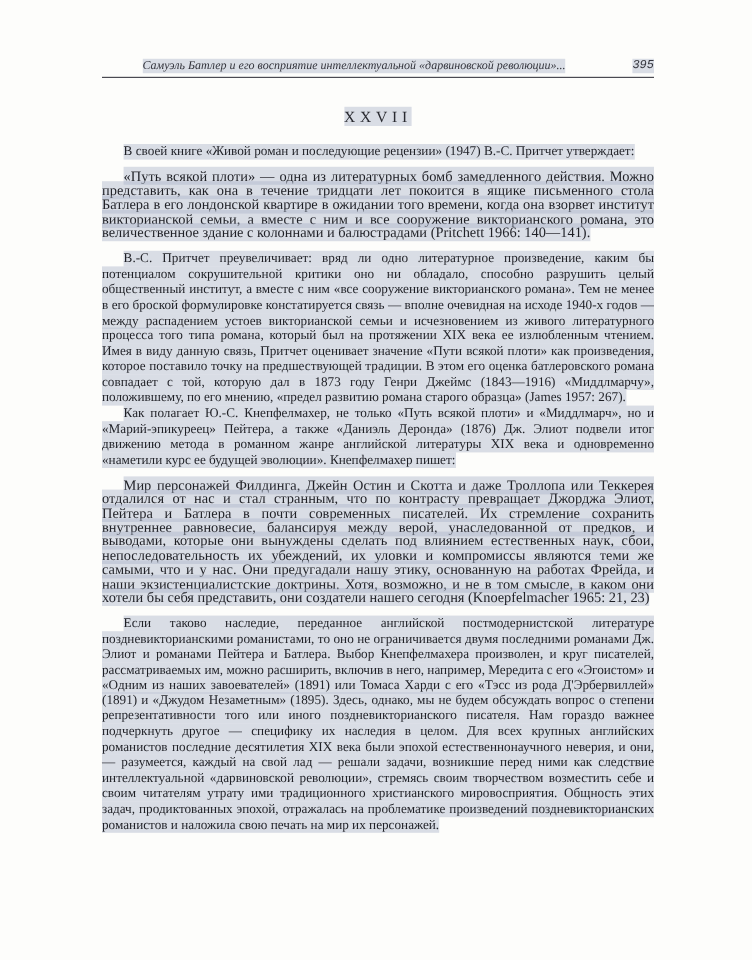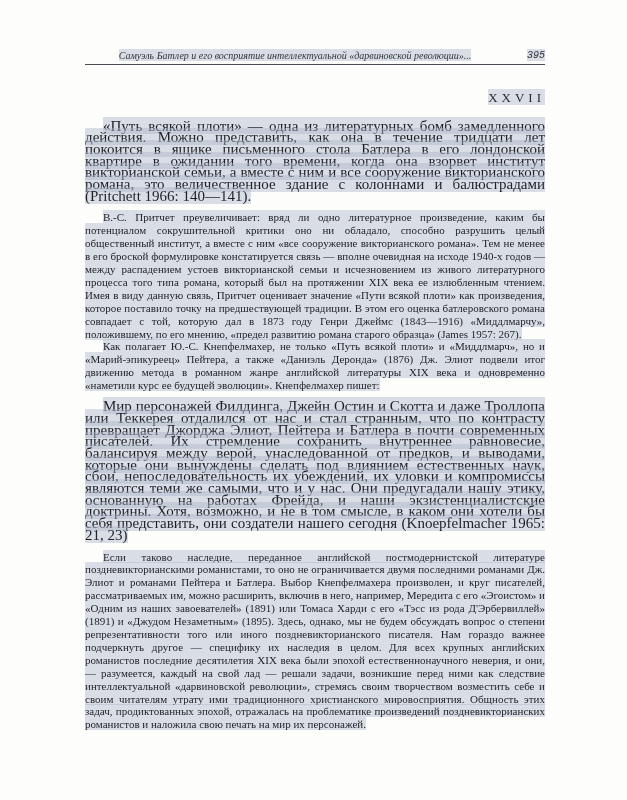--- a/index.html
+++ b/index.html
@@ -32,36 +32,36 @@
     top: 0;
     font-style: italic;
     font-family: Liberation Mono, monospace;
   }
   .header-rule {
     border: none;
     border-top: 1px solid #4a4a52;
     margin: 3px 0 0 0;
   }
   .chapter-heading {
-    text-align: right;
+    text-align: center;
     font-weight: normal;
     font-size: 13px;
     letter-spacing: 4px;
     color: #2a2b31;
     margin: 24px 0 15px 0;
   }
   .text-body p {
     font-size: 11px;
     line-height: 12.9px;
     text-align: justify;
     text-indent: 18px;
     color: #1f2026;
   }
   .text-body p.quote {
-    font-size: 15px;
+    font-size: 12px;
     line-height: 11.7px;
     margin: 9px 0;
   }
   .text-body p.gap-top {
   }
   .hl {
     background: rgba(172, 182, 202, 0.45);
     box-decoration-break: clone;
     -webkit-box-decoration-break: clone;
     padding: 0.5px 0;
@@ -76,20 +76,21 @@
     <span class="hl">Самуэль Батлер и его восприятие интеллектуальной «дарвиновской революции»...</span>
     <span class="page-number"><span class="hl">395</span></span>
   </header>
 
   <hr class="header-rule">
 
   <h2 class="chapter-heading"><span class="hl">XXVII</span></h2>
 
   <div class="text-body">
 
+    <p class="body"><span class="hl">В своей книге «Живой роман и последующие рецензии» (1947) В.-С. Притчет утверждает:</span></p>
 
     <p class="quote"><span class="hl">«Путь всякой плоти» — одна из литературных бомб замедленного действия. Можно представить, как она в течение тридцати лет покоится в ящике письменного стола Батлера в его лондонской квартире в ожидании того времени, когда она взорвет институт викторианской семьи, а вместе с ним и все сооружение викторианского романа, это величественное здание с колоннами и балюстрадами (Pritchett 1966: 140—141).</span></p>
 
     <p class="body"><span class="hl">В.-С. Притчет преувеличивает: вряд ли одно литературное произведение, каким бы потенциалом сокрушительной критики оно ни обладало, способно разрушить целый общественный институт, а вместе с ним «все сооружение викторианского романа». Тем не менее в его броской формулировке констатируется связь — вполне очевидная на исходе 1940-х годов — между распадением устоев викторианской семьи и исчезновением из живого литературного процесса того типа романа, который был на протяжении XIX века ее излюбленным чтением. Имея в виду данную связь, Притчет оценивает значение «Пути всякой плоти» как произведения, которое поставило точку на предшествующей традиции. В этом его оценка батлеровского романа совпадает с той, которую дал в 1873 году Генри Джеймс (1843—1916) «Миддлмарчу», положившему, по его мнению, «предел развитию романа старого образца» (James 1957: 267).</span></p>
 
     <p class="body"><span class="hl">Как полагает Ю.-С. Кнепфелмахер, не только «Путь всякой плоти» и «Миддлмарч», но и «Марий-эпикуреец» Пейтера, а также «Даниэль Деронда» (1876) Дж. Элиот подвели итог движению метода в романном жанре английской литературы XIX века и одновременно «наметили курс ее будущей эволюции». Кнепфелмахер пишет:</span></p>
 
     <p class="quote"><span class="hl">Мир персонажей Филдинга, Джейн Остин и Скотта и даже Троллопа или Теккерея отдалился от нас и стал странным, что по контрасту превращает Джорджа Элиот, Пейтера и Батлера в почти современных писателей. Их стремление сохранить внутреннее равновесие, балансируя между верой, унаследованной от предков, и выводами, которые они вынуждены сделать под влиянием естественных наук, сбои, непоследовательность их убеждений, их уловки и компромиссы являются теми же самыми, что и у нас. Они предугадали нашу этику, основанную на работах Фрейда, и наши экзистенциалистские доктрины. Хотя, возможно, и не в том смысле, в каком они хотели бы себя представить, они создатели нашего сегодня (Knoepfelmacher 1965: 21, 23)</span></p>
 
     <p class="body gap-top"><span class="hl">Если таково наследие, переданное английской постмодернистской литературе поздневикторианскими романистами, то оно не ограничивается двумя последними романами Дж. Элиот и романами Пейтера и Батлера. Выбор Кнепфелмахера произволен, и круг писателей, рассматриваемых им, можно расширить, включив в него, например, Мередита с его «Эгоистом» и «Одним из наших завоевателей» (1891) или Томаса Харди с его «Тэсс из рода Д'Эрбервиллей» (1891) и «Джудом Незаметным» (1895). Здесь, однако, мы не будем обсуждать вопрос о степени репрезентативности того или иного поздневикторианского писателя. Нам гораздо важнее подчеркнуть другое — специфику их наследия в целом. Для всех крупных английских романистов последние десятилетия XIX века были эпохой естественнонаучного неверия, и они, — разумеется, каждый на свой лад — решали задачи, возникшие перед ними как следствие интеллектуальной «дарвиновской революции», стремясь своим творчеством возместить себе и своим читателям утрату ими традиционного христианского мировосприятия. Общность этих задач, продиктованных эпохой, отражалась на проблематике произведений поздневикторианских романистов и наложила свою печать на мир их персонажей.</span></p>

